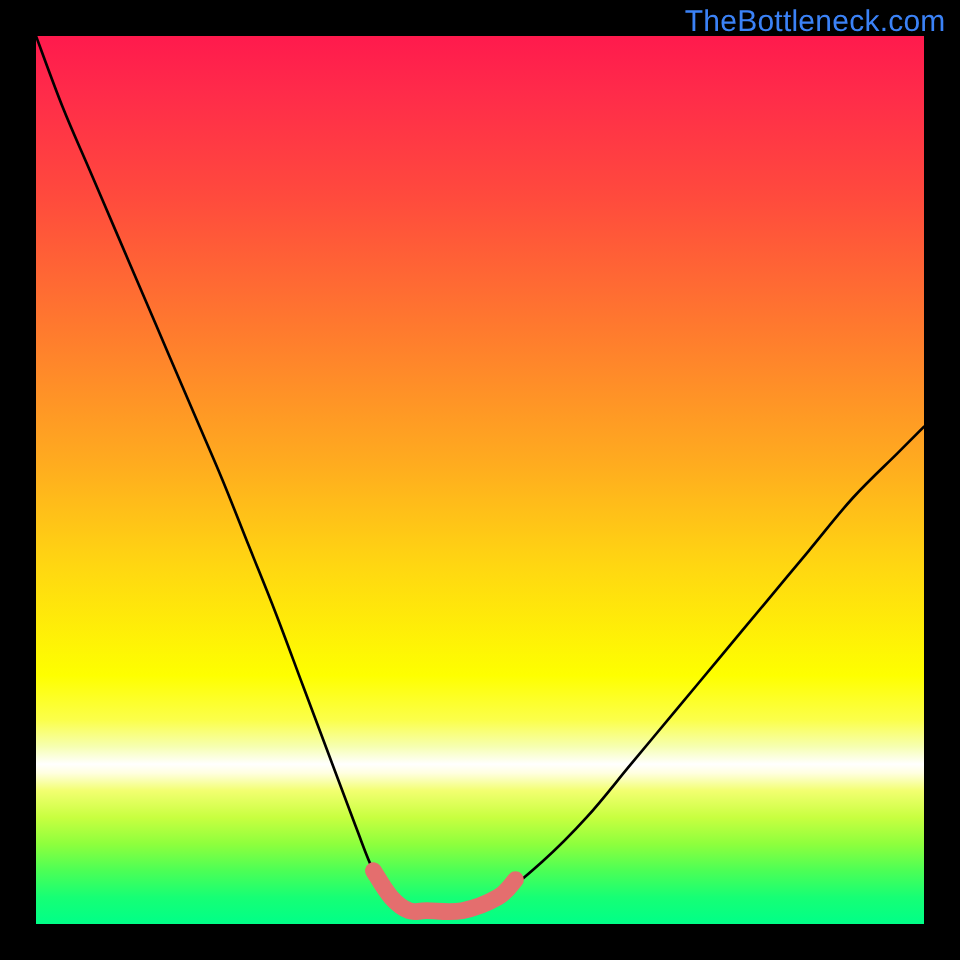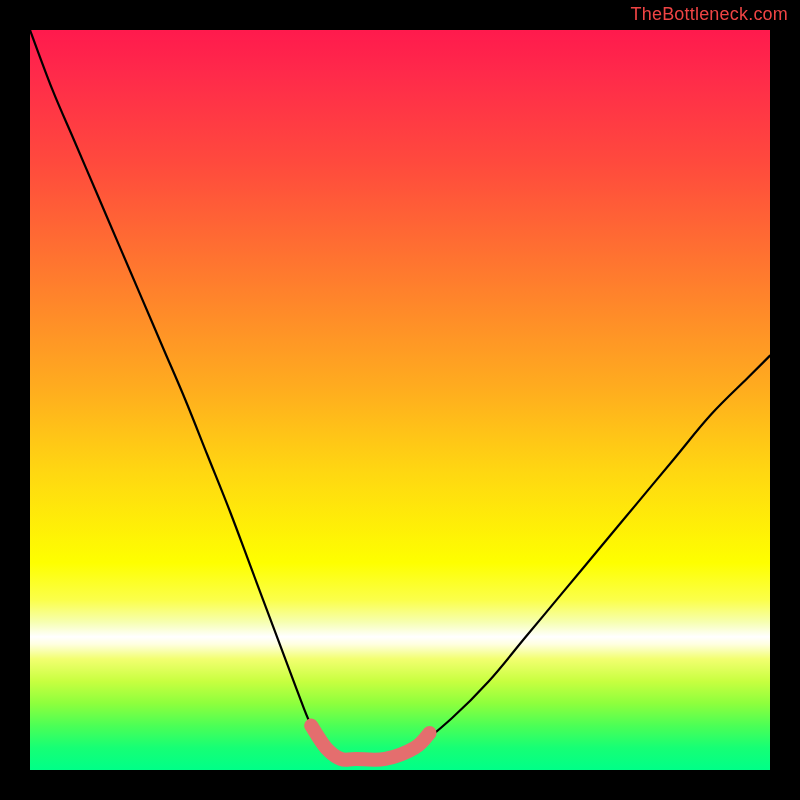--- a/index.html
+++ b/index.html
@@ -47,22 +47,22 @@
     position: absolute;
     left: 0;
     top: 0;
     width: 740px;
     height: 740px;
   }
   .watermark {
     position: absolute;
     top: 4px;
     right: 12px;
-    color: #ef4444;
-    font-size: 18px;
+    color: #3b82f6;
+    font-size: 25px;
     font-weight: 500;
     letter-spacing: 0.2px;
     user-select: none;
   }
 </style>
 </head>
 <body>
 
 <div class="frame">
 

